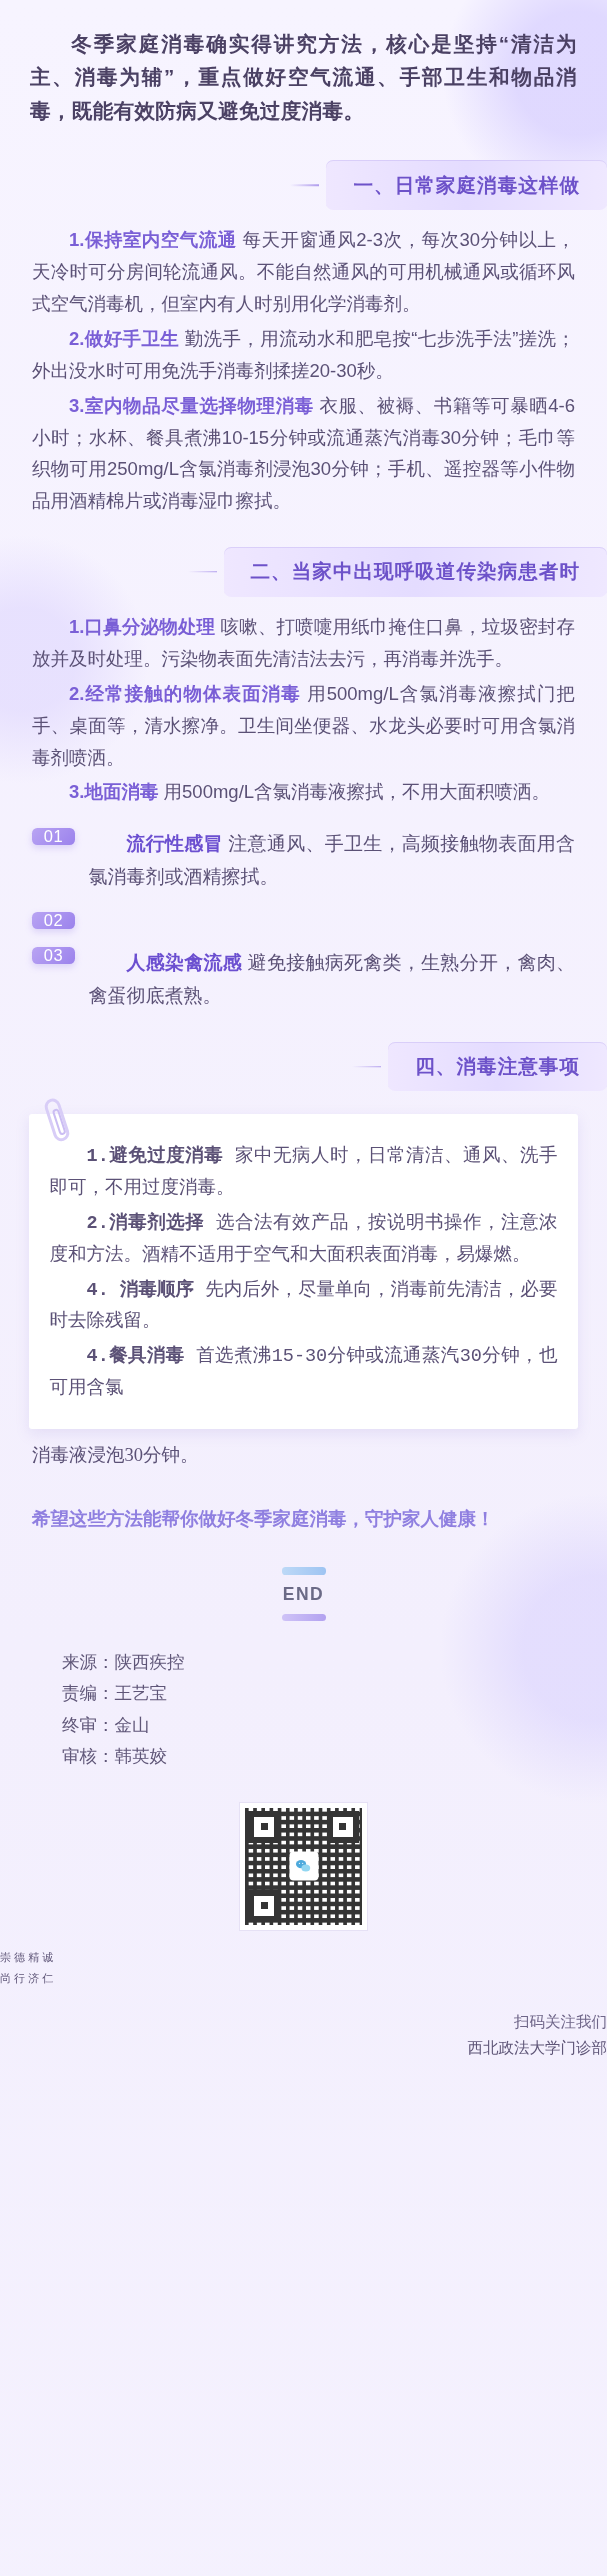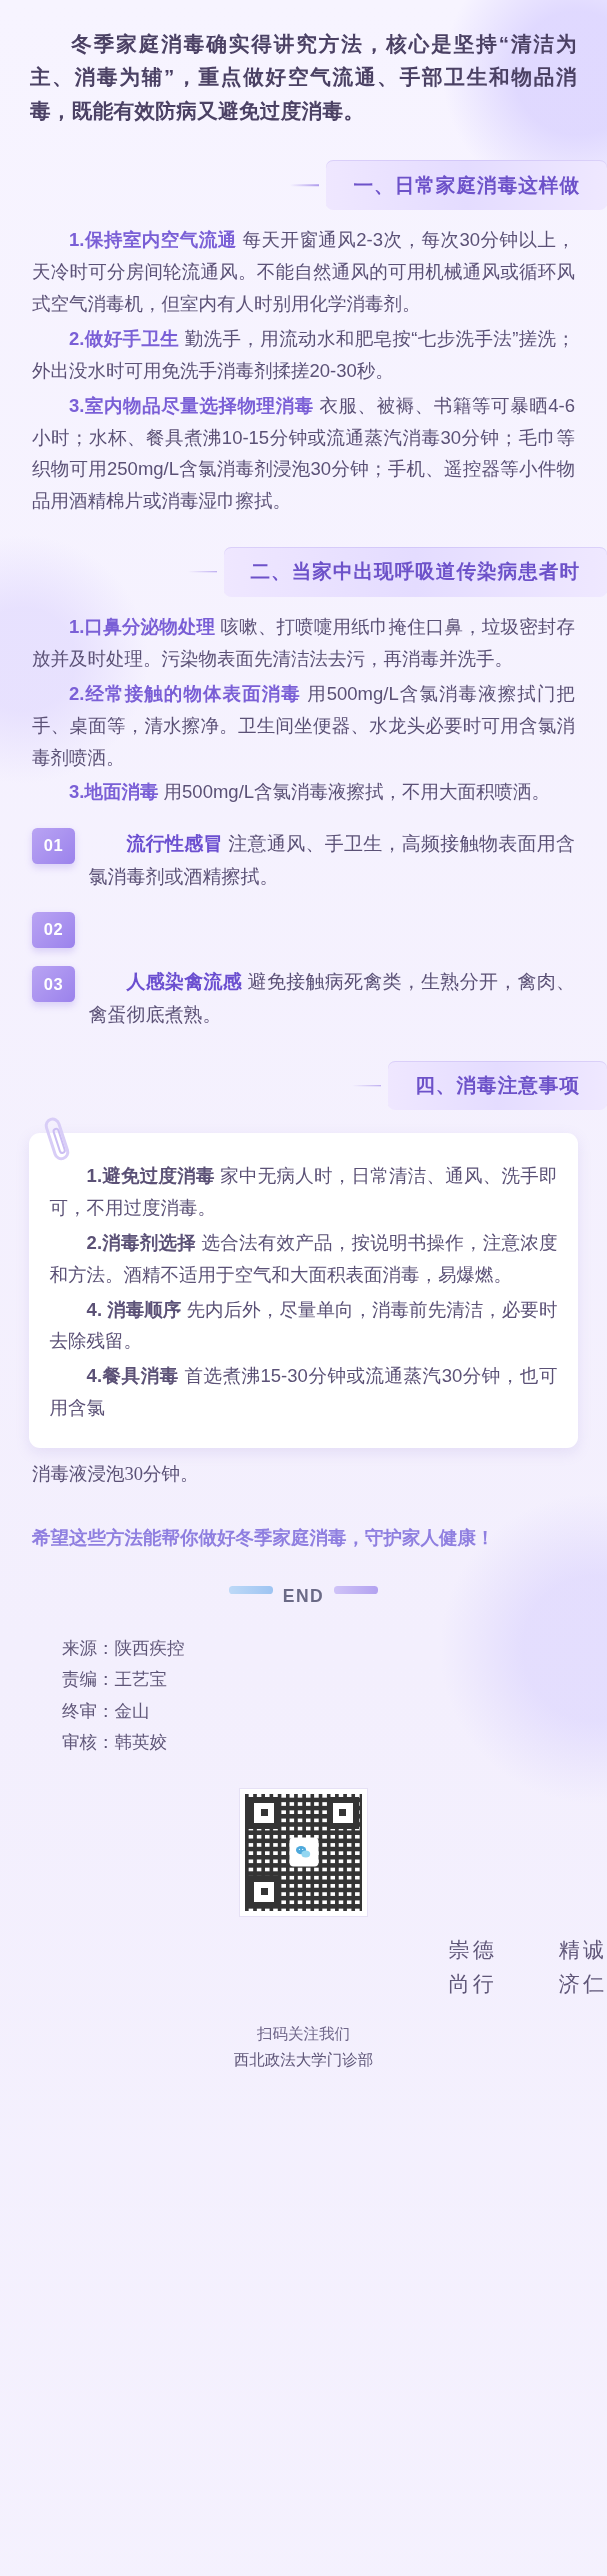--- a/index.html
+++ b/index.html
@@ -69,26 +69,26 @@
     text-indent: 2em;
     margin: 0 0 3.1px 0;
   }
   .para .lead { color: #7a5fd6; font-weight: 700; }
   .para .strong { font-weight: 700; color: #5b5176; }
 
   
   .num-item { display: flex; align-items: flex-start; padding: 13.4px 32px 5.2px 32px; }
   .num-badge {
     flex: 0 0 auto;
-    width: 43px; height: 36px;
+    width: 43px; height: 17px;
     border-radius: 5.2px;
     background: linear-gradient(135deg,#b9a4f3 0%, #9b82ec 100%);
     color: #fff;
     font-size: 16.5px;
-    font-weight: 700;
+    font-weight: 400;
     display: flex; align-items: center; justify-content: center;
     letter-spacing: 0.5px;
     box-shadow: 0 3.1px 7.2px rgba(150,125,230,.28);
   }
   .num-text {
     margin-left: 13.4px;
     font-size: 19px;
     line-height: 1.72;
     color: #5b5176;
     text-align: justify;
@@ -110,43 +110,45 @@
   .clip::after {
     content: "";
     position: absolute;
     left: 2.6px; top: 8.2px;
     width: 3.1px; height: 23px;
     border: 2.6px solid #cbbdf3;
     border-radius: 5.2px;
   }
   .notice {
     background: #ffffff;
-    border-radius: 11px;
+    border-radius: 3px;
     padding: 27px 20.6px 20.6px 20.6px;
     box-shadow: 0 4.1px 13.4px rgba(150,130,210,.16);
+    font-family: Liberation Mono, monospace;
   }
   .notice .para { color: #5b5176; }
 
   
   .tail { padding: 11.3px 32px 0 32px; font-family: Liberation Serif, serif; }
 
   
   .wish {
     padding: 28px 32px 5.2px 32px;
     font-size: 18.5px;
     line-height: 1.7;
     color: #8f7fe0;
     font-weight: 600;
   }
 
   
   .end-row {
-    display: flex; align-items: flex-start; justify-content: center;
+    display: flex; align-items: center; justify-content: center;
     gap: 9.3px;
     margin: 28px 0 20.6px 0;
+    flex-direction: column;
   }
   .end-bar { width: 44px; height: 7.2px; border-radius: 3.6px; }
   .end-bar.left { background: linear-gradient(90deg,#bdd9f7,#9ec4f2); }
   .end-bar.right { background: linear-gradient(90deg,#cfc3f7,#b3a2f0); }
   .end-text { font-size: 17.5px; font-weight: 700; color: #6b6a86; letter-spacing: 1.5px; }
 
   
   .credits { padding: 5.2px 32px 0 62px; }
   .credit-line {
     font-size: 17.5px;
@@ -181,29 +183,29 @@
   .qr-eye.bl { bottom: 3.1px; left: 3.1px; }
   .qr-center {
     position:absolute; left:50%; top:50%; transform:translate(-50%,-50%);
     width: 29px; height:29px; background:#fff; border-radius:4.1px;
     display:flex; align-items:center; justify-content:center;
     color:#2f9bd6; font-size:15.5px;
   }
 
   
   .motto {
-    display: flex; justify-content: flex-end; gap: 62px;
+    display: flex; justify-content: flex-start; 
     margin-top: 19.6px;
-    font-size: 21px; color: #5f5678; letter-spacing: 3.1px;
+    font-size: 11px; color: #5f5678; letter-spacing: 3.1px;
   }
   .motto .col { display: flex; flex-direction: column; gap: 5.2px; align-items: center; }
 
   .footer {
     margin-top: 23px;
-    text-align: center;
+    text-align: right;
     font-size: 15.5px;
     color: #6f6689;
     line-height: 1.7;
   }
   .footer .sub { color: #5f5678; }
 </style>
 </head>
 <body>
 
 <div class="page">

